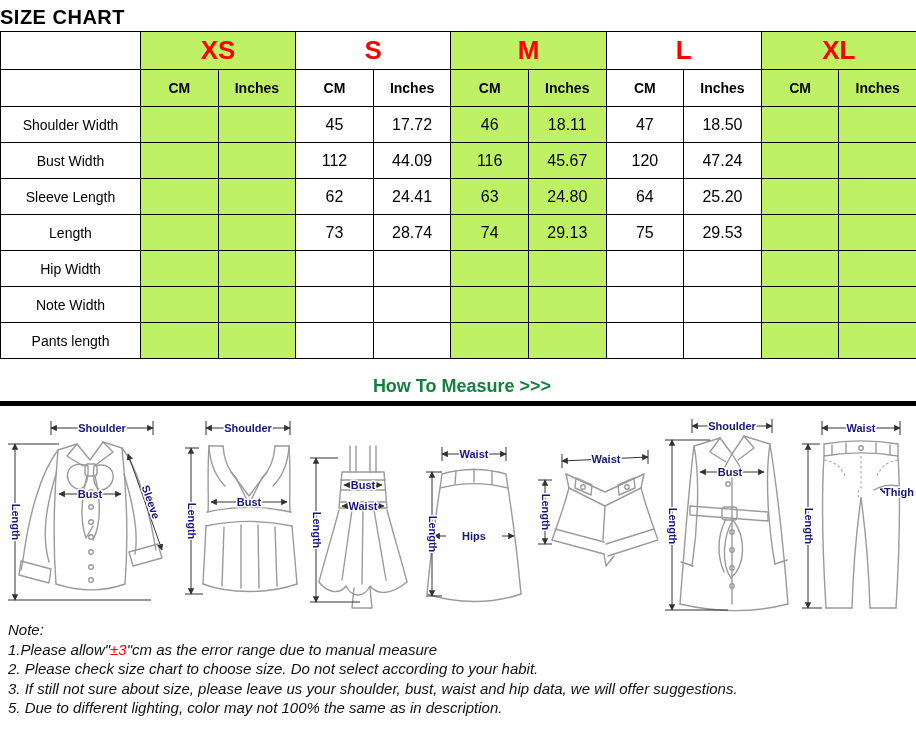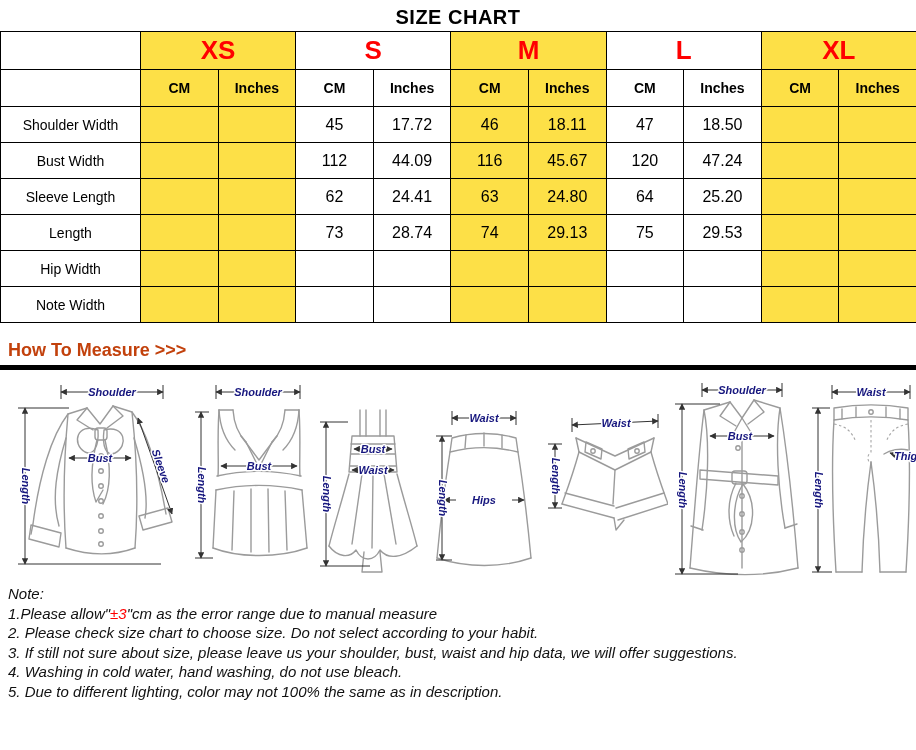--- a/index.html
+++ b/index.html
@@ -1,36 +1,36 @@
 <!DOCTYPE html>
 <html><head>
 <meta charset="utf-8">
 <style>
   * { box-sizing: border-box; }
   body {
     margin: 0; width: 916px; height: 750px; overflow: hidden;
     background: #fff; color: #000;
     font-family: "Liberation Sans", sans-serif;
   }
-  .title { text-align: center; font-size: 20px; font-weight: bold; padding-top: 6px; height: 31px; letter-spacing: .5px; }
+  .title { font-size: 20px; font-weight: bold; padding-top: 6px; height: 31px; letter-spacing: .5px; }
 
   table.size { border-collapse: collapse; width: 916px; table-layout: fixed; }
   table.size td, table.size th { border: 1px solid #000; text-align: center; vertical-align: middle; padding: 0; overflow: hidden; }
-  table.size .shade { background: #fde047; }
+  table.size .shade { background: #bef264; }
   tr.sizes { height: 38px; }
   tr.sizes th { font-size: 26px; font-weight: bold; color: #ff0000; }
   tr.units { height: 37px; }
   tr.units td { font-size: 14px; font-weight: bold; }
   tr.datarow { height: 36px; font-size: 16px; }
   tr.datarow td.rowlabel { font-size: 14px; }
 
-  .htm-heading { color: #c2410c; font-size: 18px; font-weight: bold; margin: 17px 0 4px 8px; }
+  .htm-heading { color: #15803d; font-size: 18px; font-weight: bold; margin: 17px 0 4px 8px; text-align: center; }
   .rule { height: 1px; background: #fff; border-top: 3px solid #000; border-bottom: 2px solid #000; width: 916px; }
 
-  .figs { display: flex; align-items: flex-start; padding: 8px 1px 0 11px; height: 212px; font-style: italic; }
+  .figs { display: flex; align-items: flex-start; padding: 8px 1px 0 1px; height: 212px; }
   svg.fig { display: block; flex: 0 0 auto; }
   .g1 { stroke: #9b9b9b; stroke-width: 1.4; fill: none; stroke-linecap: round; stroke-linejoin: round; }
   .g2 { stroke: #a6a6a6; stroke-width: 1.1; fill: none; stroke-dasharray: 2.5 2.5; }
   .dim { stroke: #333; stroke-width: 1; fill: none; }
   .lbl { font-family: "Liberation Sans", sans-serif; font-size: 11px; font-weight: bold; fill: #16167e;
          paint-order: stroke; stroke: #ffffff; stroke-width: 3px; stroke-linejoin: round; text-anchor: middle; }
 
   .notes { font-size: 15px; line-height: 19.5px; margin: 2px 0 0 8px; color: #111; font-style: italic; }
   .red { color: #ff0000; }
 </style>
@@ -126,20 +126,33 @@
     <td></td>
     <td class="shade"></td>
     <td class="shade"></td>
     <td></td>
     <td></td>
     <td class="shade"></td>
     <td class="shade"></td>
   </tr>
   <tr class="datarow">
     <td class="rowlabel">Note Width</td>
+    <td class="shade"></td>
+    <td class="shade"></td>
+    <td></td>
+    <td></td>
+    <td class="shade"></td>
+    <td class="shade"></td>
+    <td></td>
+    <td></td>
+    <td class="shade"></td>
+    <td class="shade"></td>
+  </tr>
+  <tr class="datarow">
+    <td class="rowlabel">Pants length</td>
     <td class="shade"></td>
     <td class="shade"></td>
     <td></td>
     <td></td>
     <td class="shade"></td>
     <td class="shade"></td>
     <td></td>
     <td></td>
     <td class="shade"></td>
     <td class="shade"></td>
@@ -424,15 +437,14 @@
     </g>
   </svg>
 
 </div>
 
 <div class="notes">
   <div>Note:</div>
   <div><span>1.Please allow"</span><span class="red">±3</span><span>"cm as the error range due to manual measure</span></div>
   <div>2. Please check size chart to choose size. Do not select according to your habit.</div>
   <div>3. If still not sure about size, please leave us your shoulder, bust, waist and hip data, we will offer suggestions.</div>
-  <div>4. Washing in cold water, hand washing, do not use bleach.</div>
   <div>5. Due to different lighting, color may not 100% the same as in description.</div>
 </div>
 
 </body></html>

